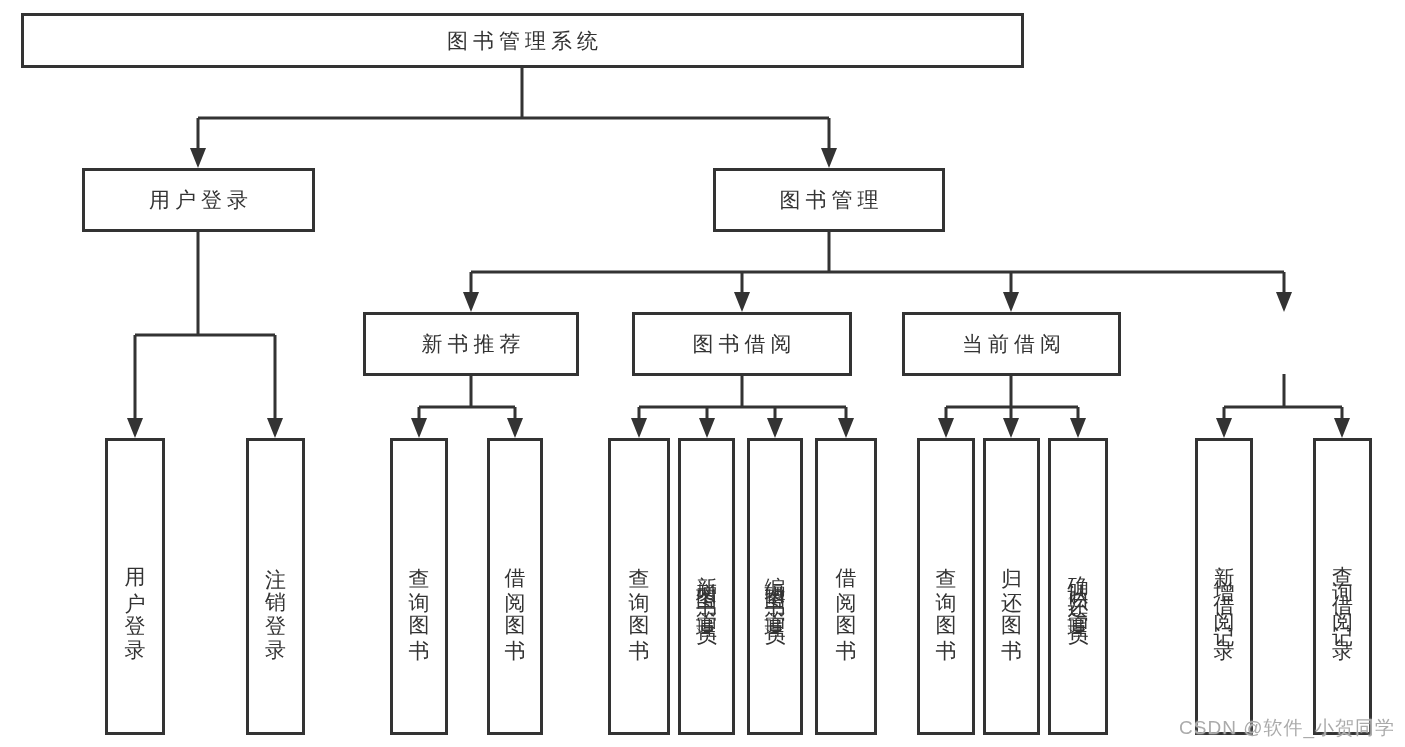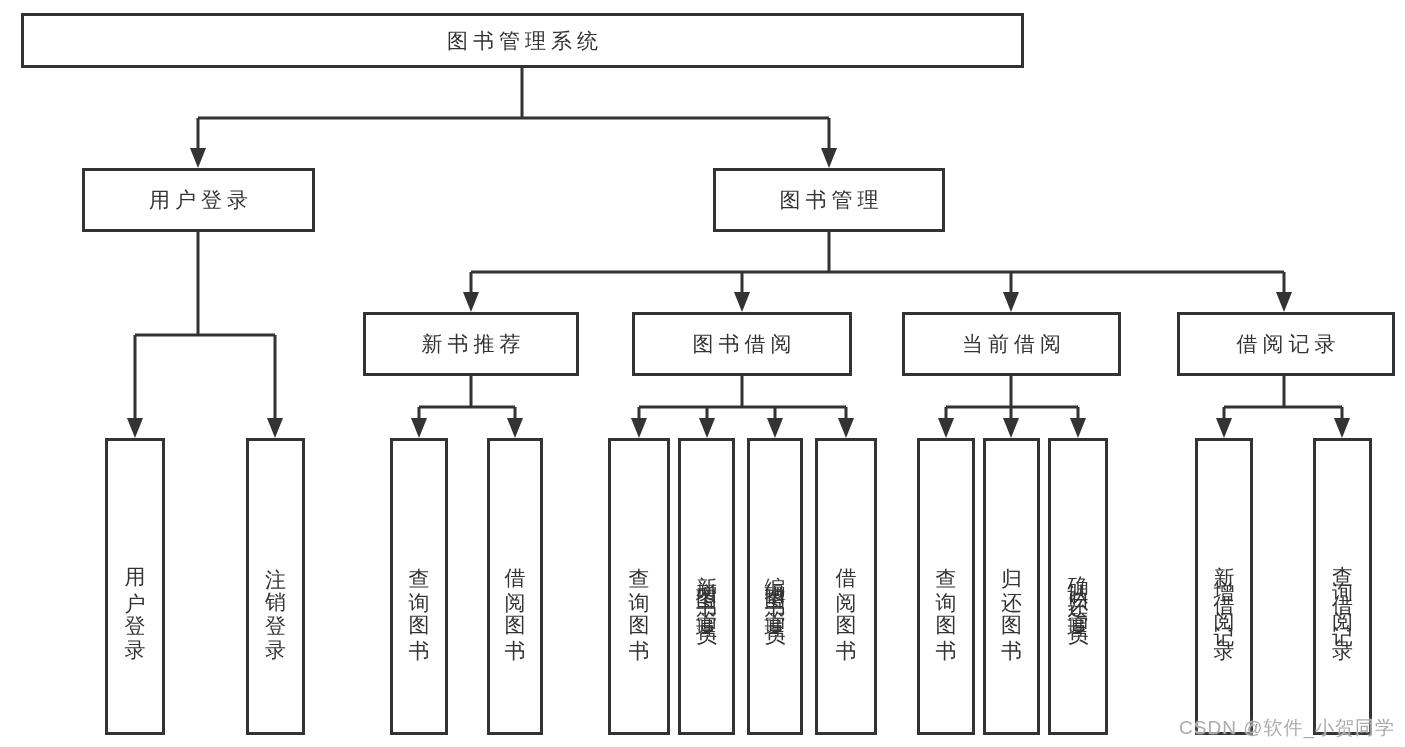--- a/index.html
+++ b/index.html
@@ -112,23 +112,20 @@
 
   <div class="node" style="left:363px; top:312px; width:216px; height:64px;">
     <span class="h-label">新书推荐</span>
   </div>
   <div class="node" style="left:902px; top:312px; width:219px; height:64px;">
     <span class="h-label">当前借阅</span>
   </div>
   <div class="node" style="left:632px; top:312px; width:220px; height:64px;">
     <span class="h-label">图书借阅</span>
   </div>
-  <div class="node" style="left:1177px; top:312px; width:218px; height:64px;">
-    <span class="h-label">借阅记录</span>
-  </div>
 
   <div class="node" style="left:105px; top:438px; width:60px; height:297px;">
     <span class="v-label sp4">用户登录</span>
   </div>
   <div class="node" style="left:246px; top:438px; width:59px; height:297px;">
     <span class="v-label sp4">注销登录</span>
   </div>
 
   <div class="node" style="left:390px; top:438px; width:58px; height:297px;">
     <span class="v-label sp4">查询图书</span>

